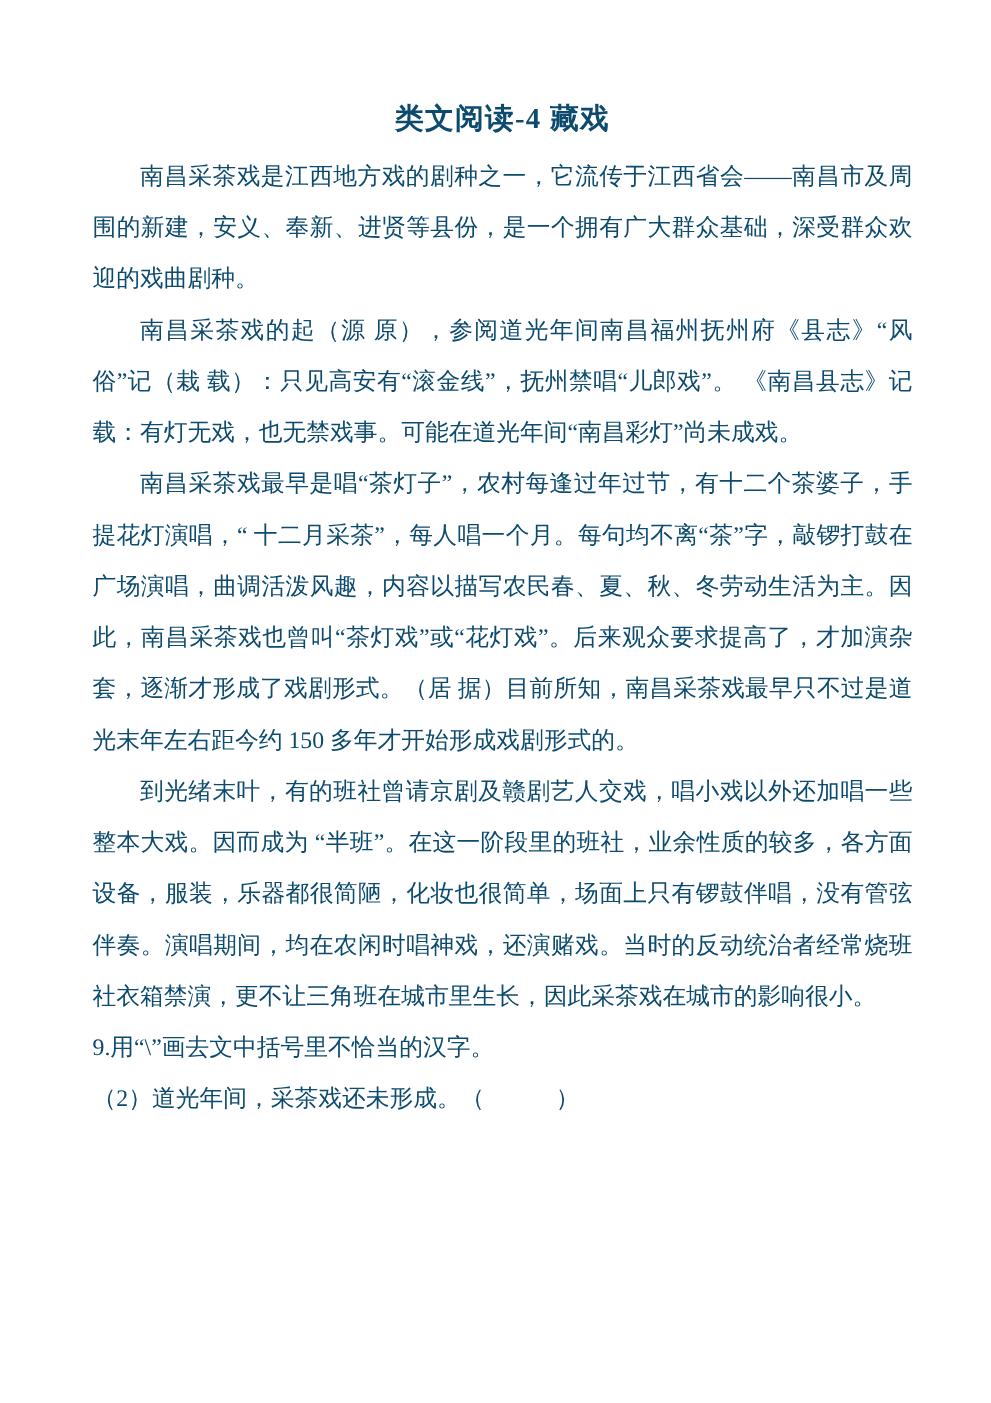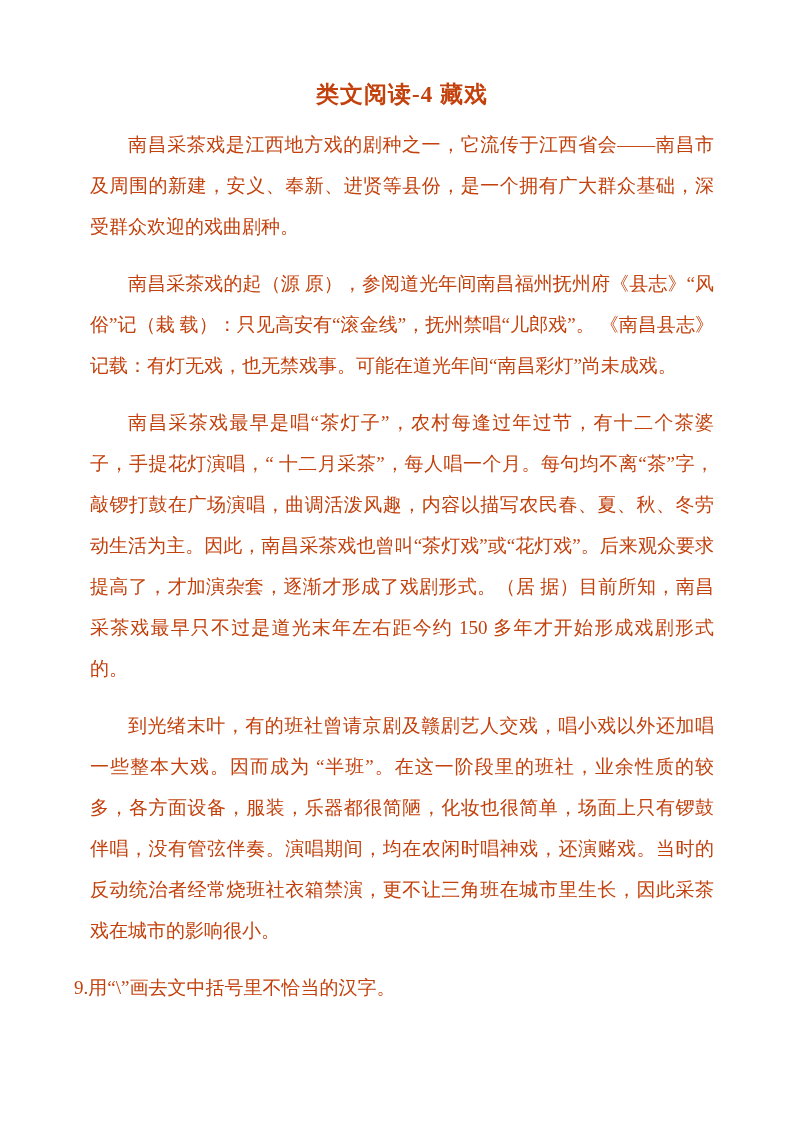--- a/index.html
+++ b/index.html
@@ -7,21 +7,21 @@
     padding: 0;
     background: #ffffff;
   }
   .page {
     position: relative;
     width: 793px;
     height: 1122px;
     background: #ffffff;
     overflow: hidden;
     font-family: "Liberation Serif", "DejaVu Serif", serif;
-    color: #c2410c;
+    color: #0c4a6e;
     box-sizing: border-box;
     padding: 82px 63px 0 74px;
   }
   .doc-title {
     margin: 0;
     text-align: center;
     font-size: 23px;
     font-weight: bold;
     line-height: 26px;
     letter-spacing: 1px;
@@ -32,21 +32,21 @@
     font-size: 23px;
     font-weight: bold;
     line-height: 26px;
     letter-spacing: 1px;
   }
   .doc-body {
     margin-top: 13px;
     font-size: 19px;
   }
   .para {
-    margin: 16px;
+    margin: 0;
     text-align: justify;
     text-justify: inter-ideograph;
     text-indent: 2em;
     line-height: 41px;
     font-family: Liberation Serif, serif;
   }
   .question {
     margin: 0;
     line-height: 41px;
     white-space: pre-wrap;
@@ -70,14 +70,15 @@
     <p class="para">南昌采茶戏的起（源 原），参阅道光年间南昌福州抚州府《县志》“风俗”记（栽 载）：只见高安有“滚金线”，抚州禁唱“儿郎戏”。 《南昌县志》记载：有灯无戏，也无禁戏事。可能在道光年间“南昌彩灯”尚未成戏。</p>
 
     <p class="para">南昌采茶戏最早是唱“茶灯子”，农村每逢过年过节，有十二个茶婆子，手提花灯演唱，“ 十二月采茶”，每人唱一个月。每句均不离“茶”字，敲锣打鼓在广场演唱，曲调活泼风趣，内容以描写农民春、夏、秋、冬劳动生活为主。因此，南昌采茶戏也曾叫“茶灯戏”或“花灯戏”。后来观众要求提高了，才加演杂套，逐渐才形成了戏剧形式。（居 据）目前所知，南昌采茶戏最早只不过是道光末年左右距今约 150 多年才开始形成戏剧形式的。</p>
 
     <p class="para">到光绪末叶，有的班社曾请京剧及赣剧艺人交戏，唱小戏以外还加唱一些整本大戏。因而成为 “半班”。在这一阶段里的班社，业余性质的较多，各方面设备，服装，乐器都很简陋，化妆也很简单，场面上只有锣鼓伴唱，没有管弦伴奏。演唱期间，均在农闲时唱神戏，还演赌戏。当时的反动统治者经常烧班社衣箱禁演，更不让三角班在城市里生长，因此采茶戏在城市的影响很小。</p>
 
     <p class="question">9.用“\”画去文中括号里不恰当的汉字。</p>
 
 
 
+    <p class="sub-question">（2）道光年间，采茶戏还未形成。（　　　）</p>
   </div>
 </div>
 
 </body></html>

